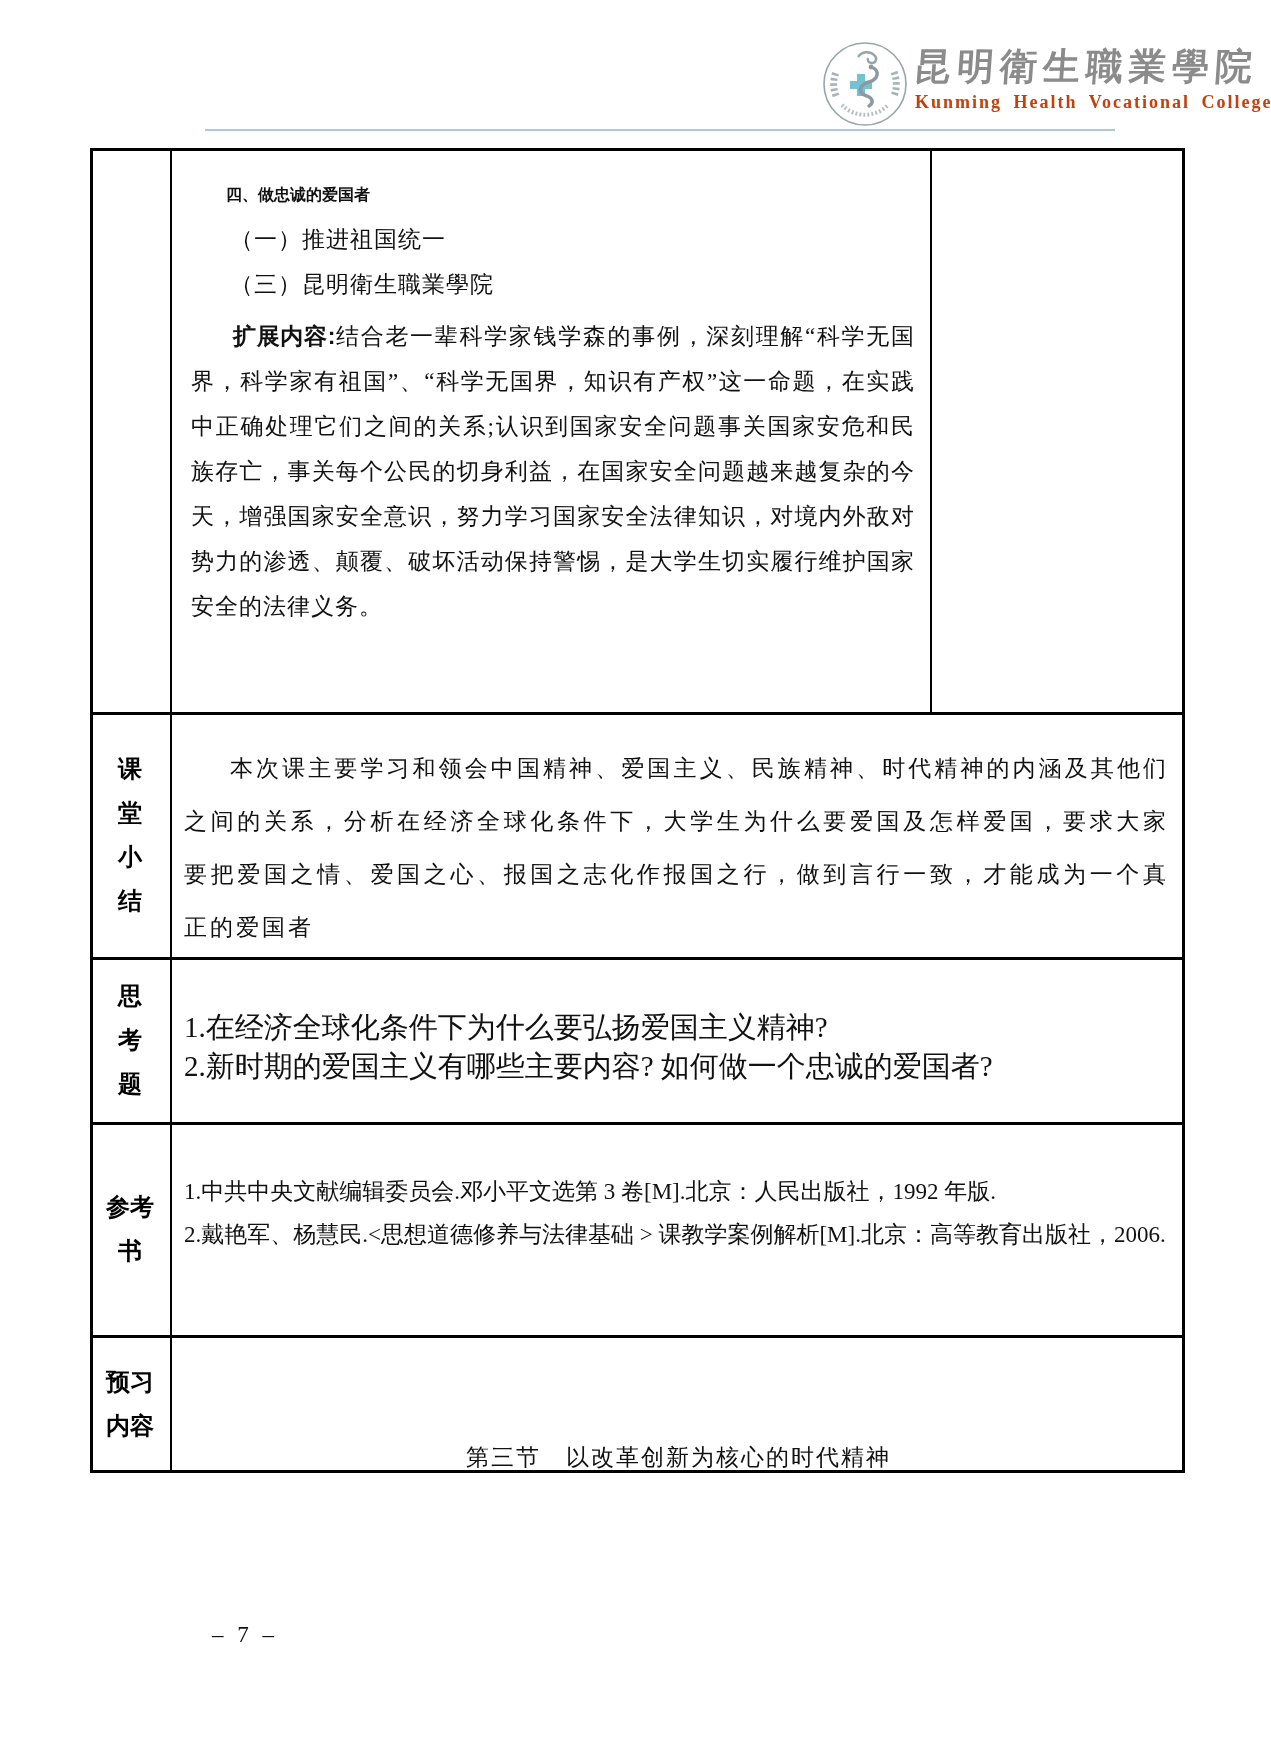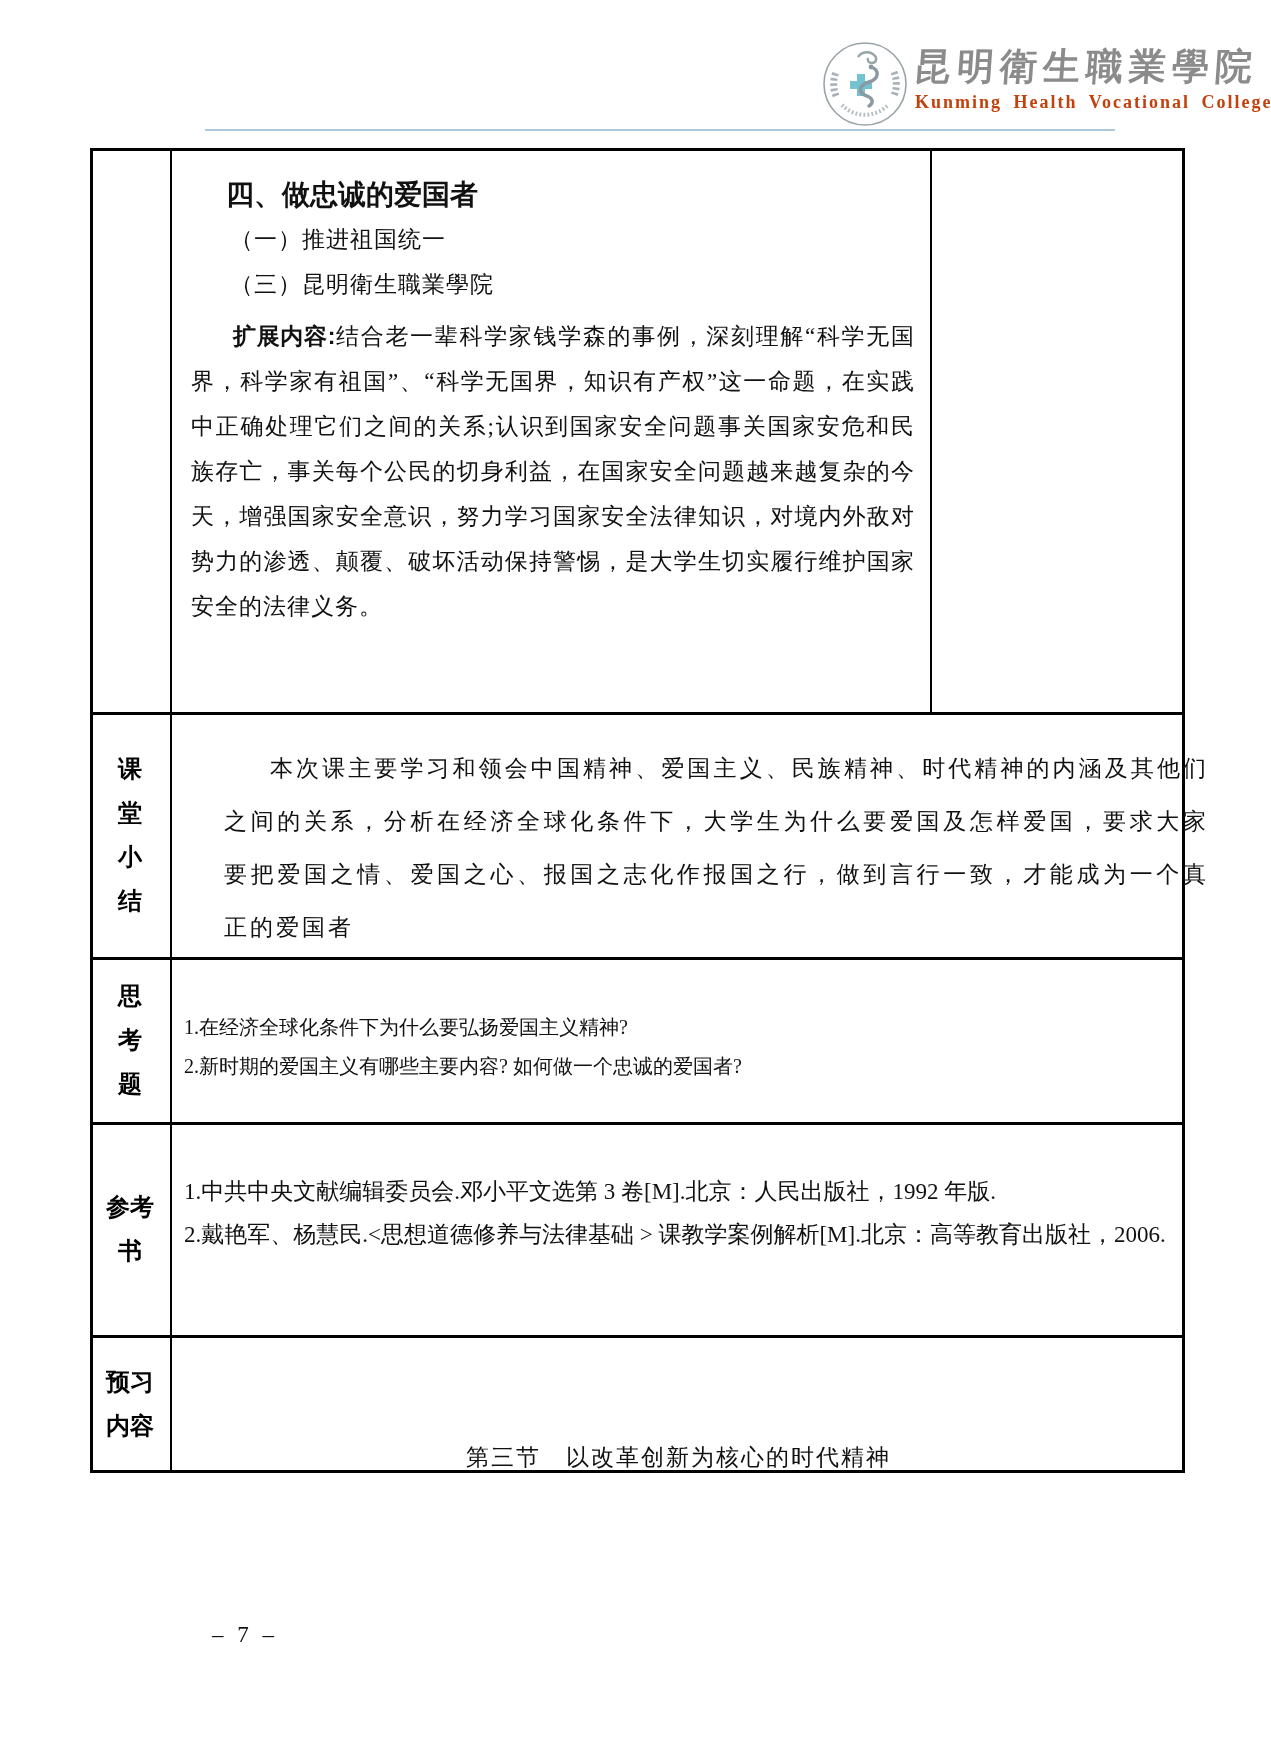--- a/index.html
+++ b/index.html
@@ -19,43 +19,43 @@
   .tbl{position:absolute;left:90px;top:148px;width:1095px;height:1325px;
        border:3px solid #000;box-sizing:border-box;}
   .vl-label{position:absolute;left:170px;top:148px;width:2px;height:1325px;background:#000;}
   .vl-method{position:absolute;left:930px;top:148px;width:2px;height:564px;background:#000;}
   .hl{position:absolute;left:90px;width:1095px;height:3px;background:#000;}
   .hl1{top:712px;} .hl2{top:957px;} .hl3{top:1122px;} .hl4{top:1335px;}
 
   
   .row1-content{position:absolute;left:184px;top:172px;width:738px;font-size:23px;line-height:45px;}
   .sec-heading{font-weight:bold;font-family:"Liberation Sans","DejaVu Sans",sans-serif;
-               font-size:28px;padding-left:42px;}
+               font-size:16px;padding-left:42px;}
   .subpoint{padding-left:46px;letter-spacing:1px;}
   .expand-par{margin:7px;text-indent:42px;text-align:justify;letter-spacing:1px;}
   .expand-par b{font-family:"Liberation Sans","DejaVu Sans",sans-serif;letter-spacing:0;}
 
   .method-cell{position:absolute;left:942px;top:276px;width:228px;font-size:23px;line-height:43px;}
   .method-line{text-align:justify;text-align-last:justify;}
   .method-line.last{text-align:left;text-align-last:left;}
 
   
   .label-cell{position:absolute;left:90px;width:80px;display:flex;flex-direction:column;
               align-items:center;justify-content:center;font-weight:bold;font-size:24px;
               font-family:"Liberation Sans","DejaVu Sans",sans-serif;color:#000;}
   .label-cell div{line-height:44px;}
   .lab-summary{top:712px;height:245px;}
   .lab-questions{top:957px;height:165px;}
   .lab-references{top:1122px;height:213px;border-radius:11px;}
   .lab-preview{top:1335px;height:138px;}
 
   
   .summary-text{position:absolute;left:184px;top:742px;width:985px;font-size:23px;
-                line-height:53px;text-align:justify;text-indent:46px;letter-spacing:3px;margin-left:40px;}
-  .questions{position:absolute;left:184px;top:1008px;width:985px;font-size:20px;line-height:39px;}
+                line-height:53px;text-align:justify;text-indent:46px;letter-spacing:3px;}
+  .questions{position:absolute;left:184px;top:1008px;width:985px;font-size:29px;line-height:39px;}
   .references{position:absolute;left:184px;top:1170px;width:988px;font-size:23px;line-height:43px;}
   .preview-cell{position:absolute;left:172px;top:1335px;width:1013px;height:138px;
                 display:flex;align-items:flex-end;justify-content:center;font-size:23px;
                 letter-spacing:2px;}
   .page-num{position:absolute;left:212px;top:1622px;font-size:23px;letter-spacing:4px;color:#111;}
 </style>
 </head>
 <body>
 
 <div class="page">

